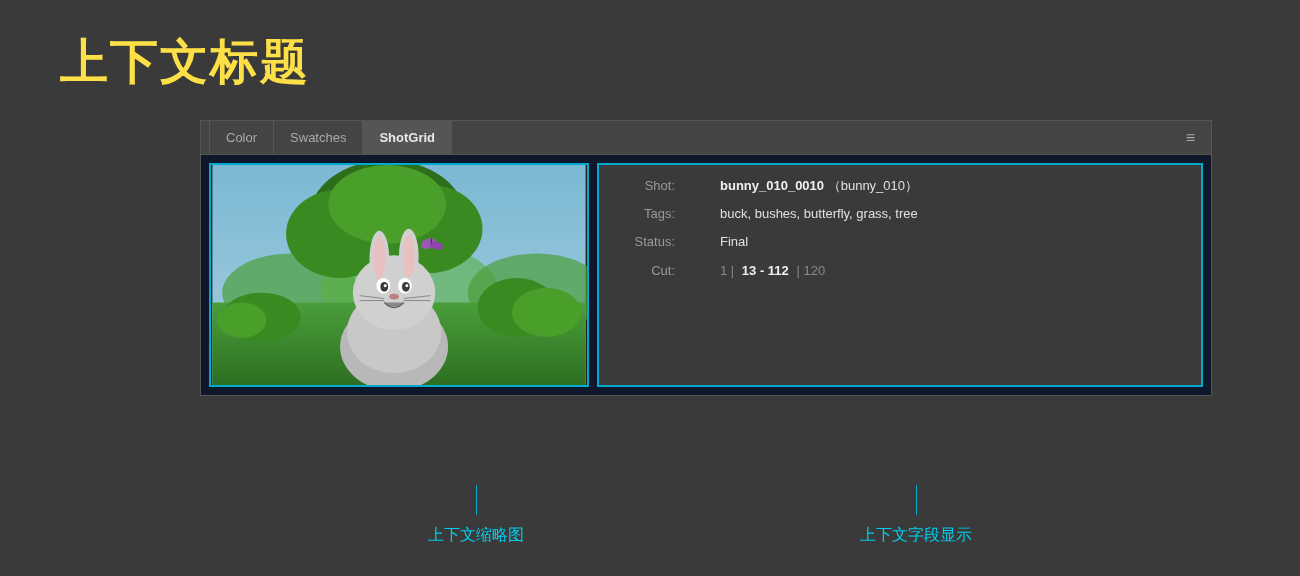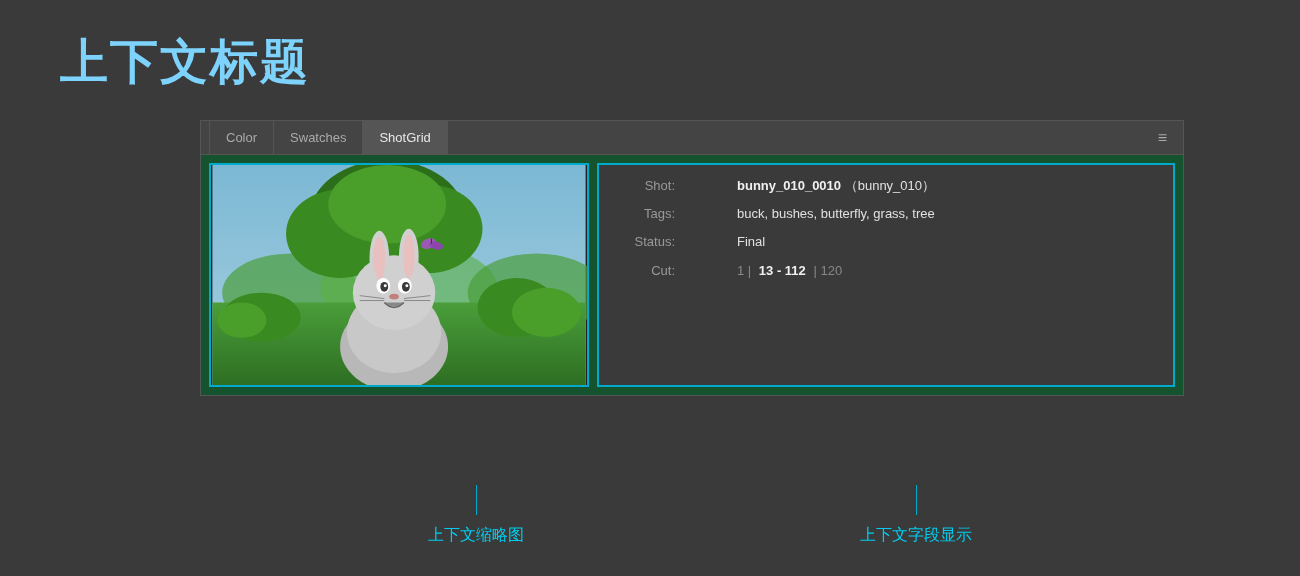--- a/index.html
+++ b/index.html
@@ -12,30 +12,30 @@
       overflow: hidden;
       position: relative;
     }
 
     .page-title {
       position: absolute;
       top: 30px;
       left: 60px;
       font-size: 48px;
       font-weight: bold;
-      color: #7dd3fc;
+      color: #fde047;
       letter-spacing: 2px;
     }
 
     .panel-container {
       position: absolute;
       top: 120px;
       left: 200px;
-      right: 116px;
-      background-color: #14532d;
+      right: 88px;
+      background-color: #0f172a;
       border: 1px solid #555;
     }
 
     
     .tab-bar {
       display: flex;
       align-items: center;
       background-color: #444;
       border-bottom: 1px solid #555;
       padding: 0 8px;
@@ -53,21 +53,21 @@
       align-items: center;
     }
 
     .tab:first-child {
       border-left: 1px solid #555;
     }
 
     .tab.active {
       background-color: #555;
       color: #e8e8e8;
-      font-weight: 400;
+      font-weight: 700;
     }
 
     .tab-menu-icon {
       margin-left: auto;
       color: #aaa;
       font-size: 16px;
       cursor: pointer;
       padding: 0 8px;
     }
 
@@ -101,21 +101,21 @@
     .field-row {
       display: flex;
       margin-bottom: 10px;
       line-height: 1.4;
     }
 
     .field-label {
       color: #999;
       text-align: right;
       min-width: 60px;
-      margin-right: 25px;
+      margin-right: 8px;
       flex-shrink: 0;
     }
 
     .field-value {
       color: #e0e0e0;
       margin-left: 37px;
     }
 
     .field-value .bold {
       font-weight: 700;

